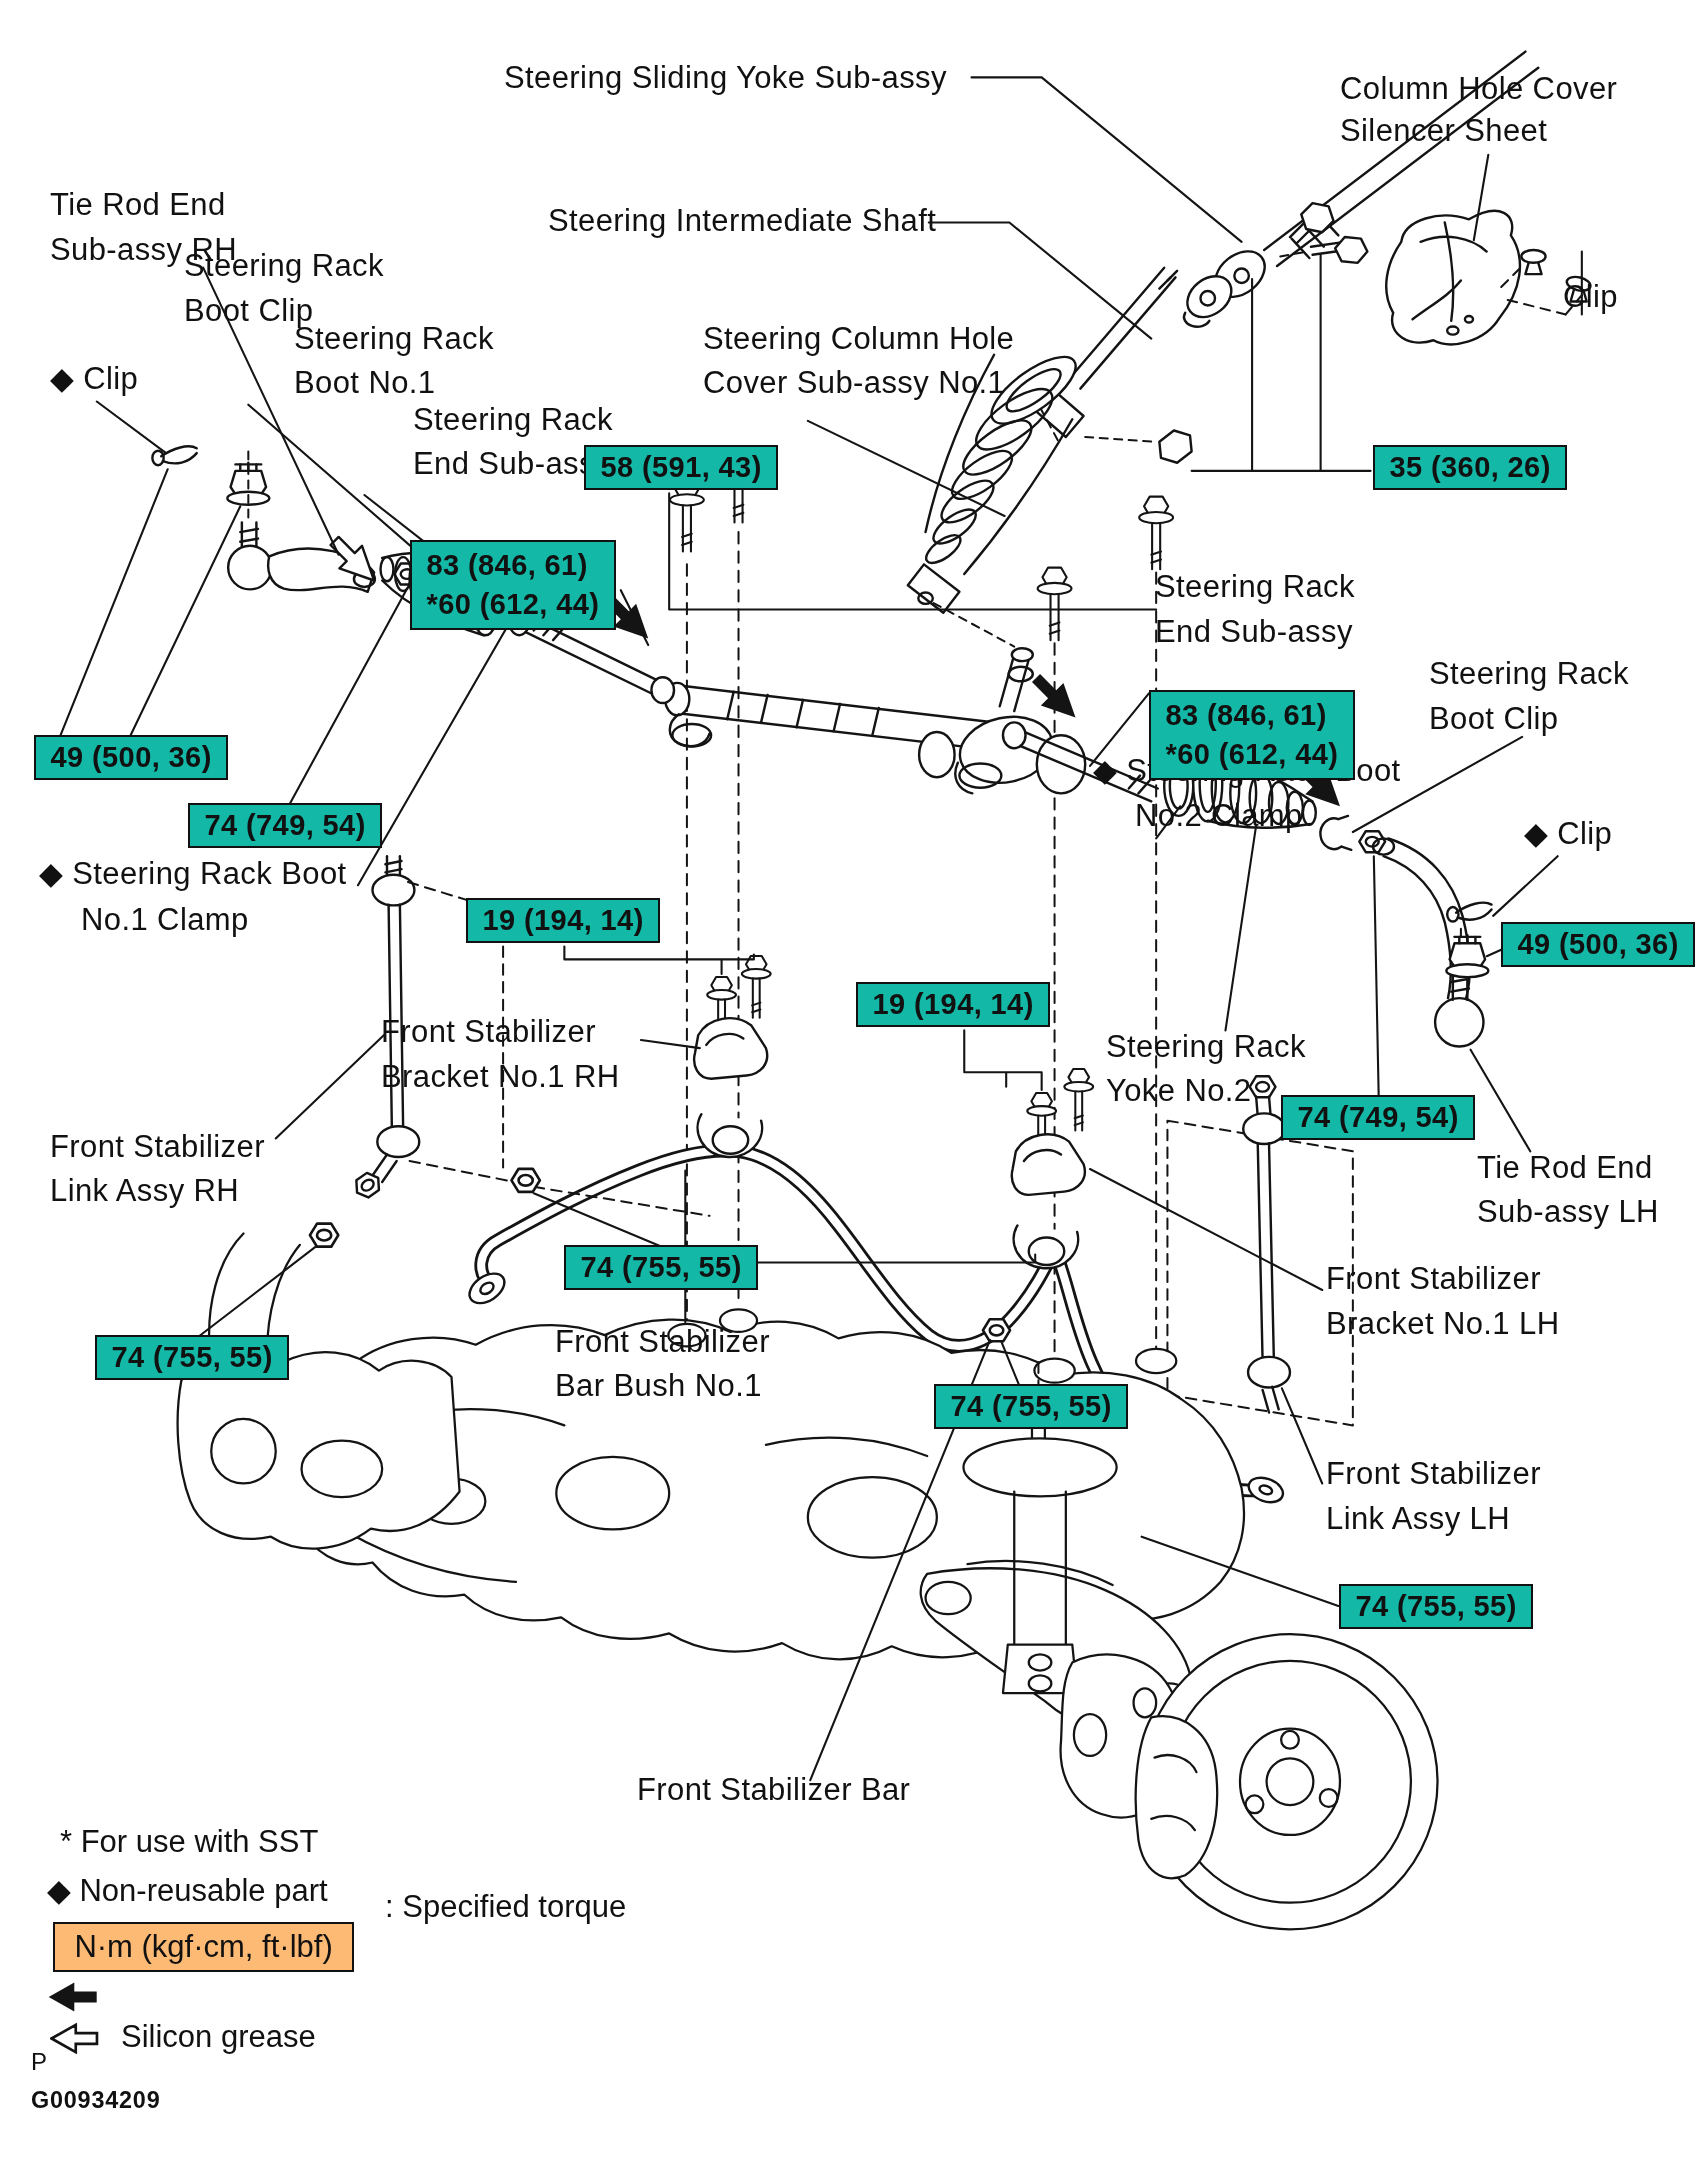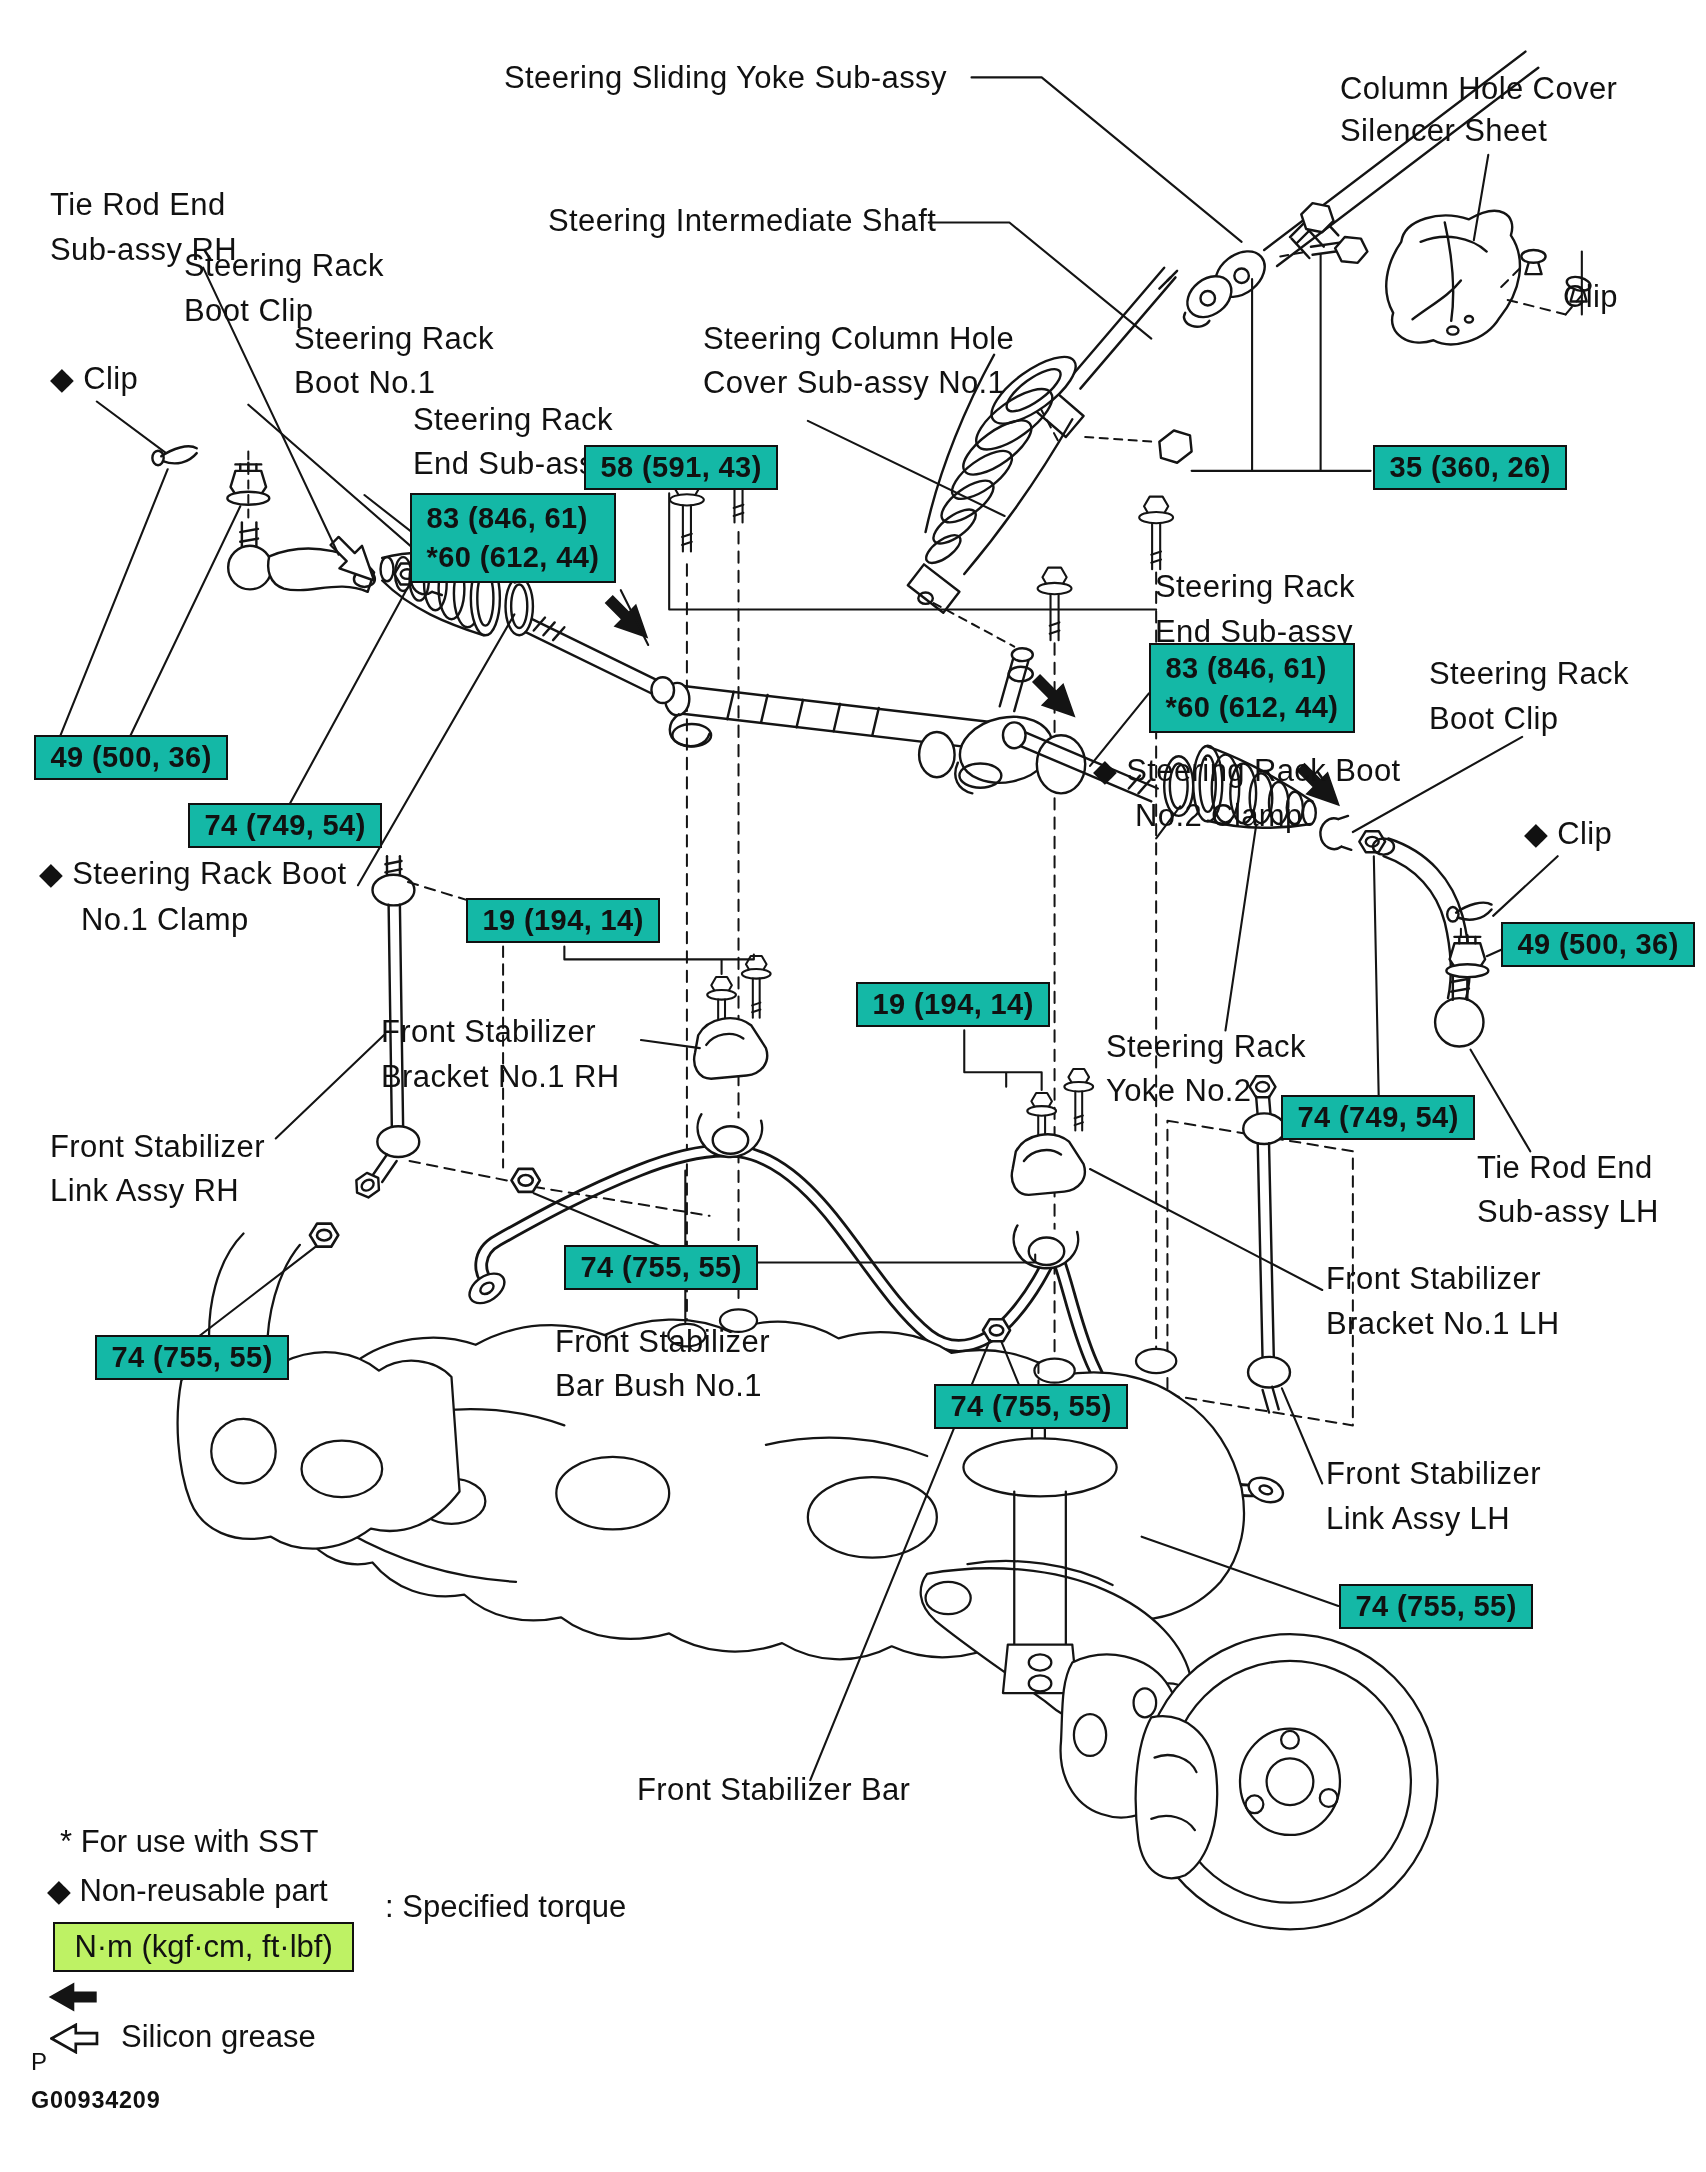--- a/index.html
+++ b/index.html
@@ -2,23 +2,23 @@
 <html style="font-size:13px"><head>
 <meta charset="utf-8">
 <style>
   html,body{margin:0;padding:0;background:#fff;}
   #canvas{position:relative;width:1706px;height:2172px;background:#fff;overflow:hidden;
           font-family:"Liberation Sans", sans-serif;color:#111;}
   #art{position:absolute;left:0;top:0;z-index:0;}
   .lbl{position:absolute;font-size:31px;line-height:1.15;white-space:nowrap;letter-spacing:0.4px;z-index:2;}
   .tbox{position:absolute;border:2.4px solid #111;background:#14b8a6;font-weight:bold;font-size:29px;
         padding:4px 14.5px;white-space:nowrap;z-index:3;letter-spacing:0.4px;}
-  .tbox.two{line-height:1.35;}
+  .tbox.two{line-height:1.35;margin-top:47px;}
   .legend-row{position:absolute;font-size:31px;white-space:nowrap;z-index:2;}
-  .nmbox{position:absolute;border:2.4px solid #111;background:#bef264;font-size:31px;padding:4.8px 19.4px;
+  .nmbox{position:absolute;border:2.4px solid #111;background:#fdba74;font-size:31px;padding:4.8px 19.4px;
          white-space:nowrap;z-index:2;}
   .small{font-size:24px;}
   .figcode{position:absolute;font-size:23.4px;font-weight:bold;letter-spacing:0.8px;z-index:2;}
   .arrow-icon{display:inline-block;vertical-align:middle;margin-right:21px;}
 </style>
 </head>
 <body>
 
 <div id="canvas">
 

